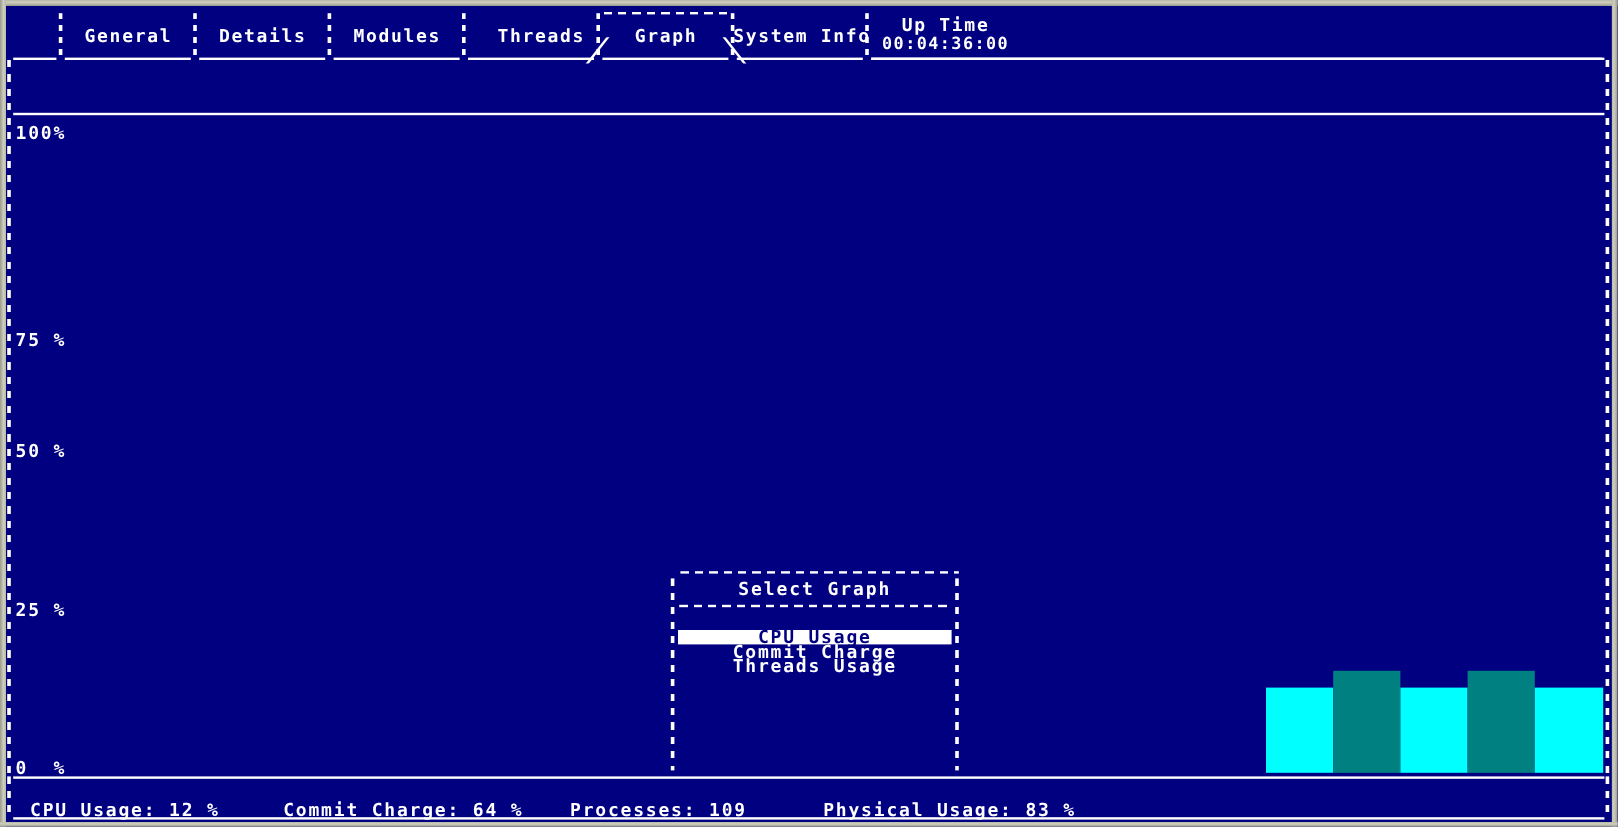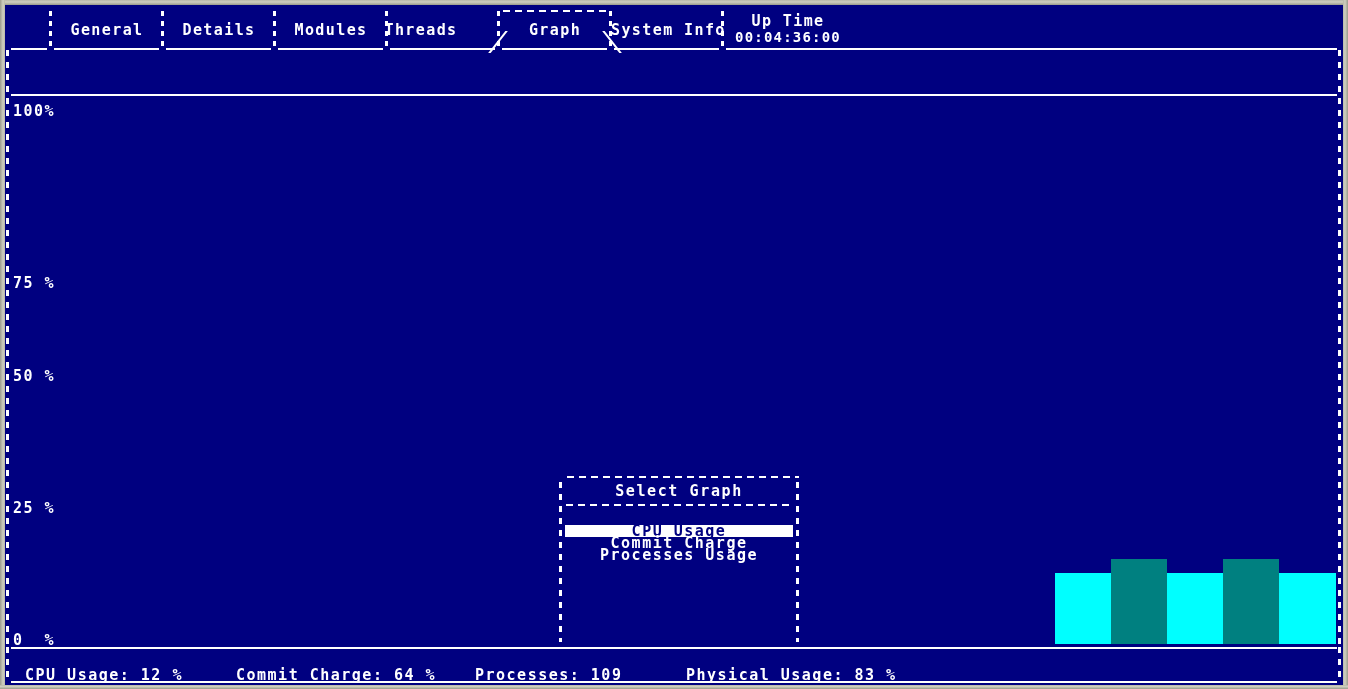--- a/index.html
+++ b/index.html
@@ -302,21 +302,21 @@
   <div class="frame-left"></div>
   <div class="frame-right"></div>
   <div class="frame-bottom"></div>
 
   <div class="screen">
 
     <div class="tabbar" id="tabbar">
         <div class="tab" style="left: 46px; width: 112px;"><span>General</span></div>
         <div class="tab" style="left: 158px; width: 112px; text-align: center;"><span>Details</span></div>
         <div class="tab" style="left: 270px; width: 112px;"><span>Modules</span></div>
-        <div class="tab" style="left: 360px; width: 112px;"><span>Threads</span></div>
+        <div class="tab" style="left: 390px; width: 112px;"><span>Threads</span></div>
         <div class="tab" style="left: 494px; width: 112px;"><span>Graph</span></div>
         <div class="tab-sel-top" style="left: 498px; width: 104px;"></div>
         <div class="tab-sel-diag left" style="left: 482px; top: 26px;">
           <i></i>
         </div>
         <div class="tab-sel-diag right" style="left: 596px; top: 26px;">
           <i></i>
         </div>
         <div class="tab" style="left: 606px; width: 112px;"><span>System Info</span></div>
         <div class="tab two-line" style="left: 718px; width: 130px;"><span class="main">Up Time</span><span class="sub">00:04:36:00</span></div>
@@ -364,21 +364,21 @@
 
     <div class="dialog">
       <div class="dlg-border-top"></div>
       <div class="dlg-border-left"></div>
       <div class="dlg-border-right"></div>
       <div class="dlg-border-mid"></div>
       <div class="dlg-title">Select Graph</div>
       <div class="dlg-list" id="dlg-list">
           <div class="dlg-item selected">CPU Usage</div>
           <div class="dlg-item">Commit Charge</div>
-          <div class="dlg-item">Processes Usage</div>
+          <div class="dlg-item">Threads Usage</div>
         </div>
     </div>
 
     <div class="statusbar">
       <div class="status-rule-top"></div>
       <div class="status-rule-bottom"></div>
       <div class="status-border-left"></div>
       <div class="status-border-right"></div>
       <div id="status-items">
           <div class="status-item" style="left: 20px;">CPU Usage: 12 %</div>

